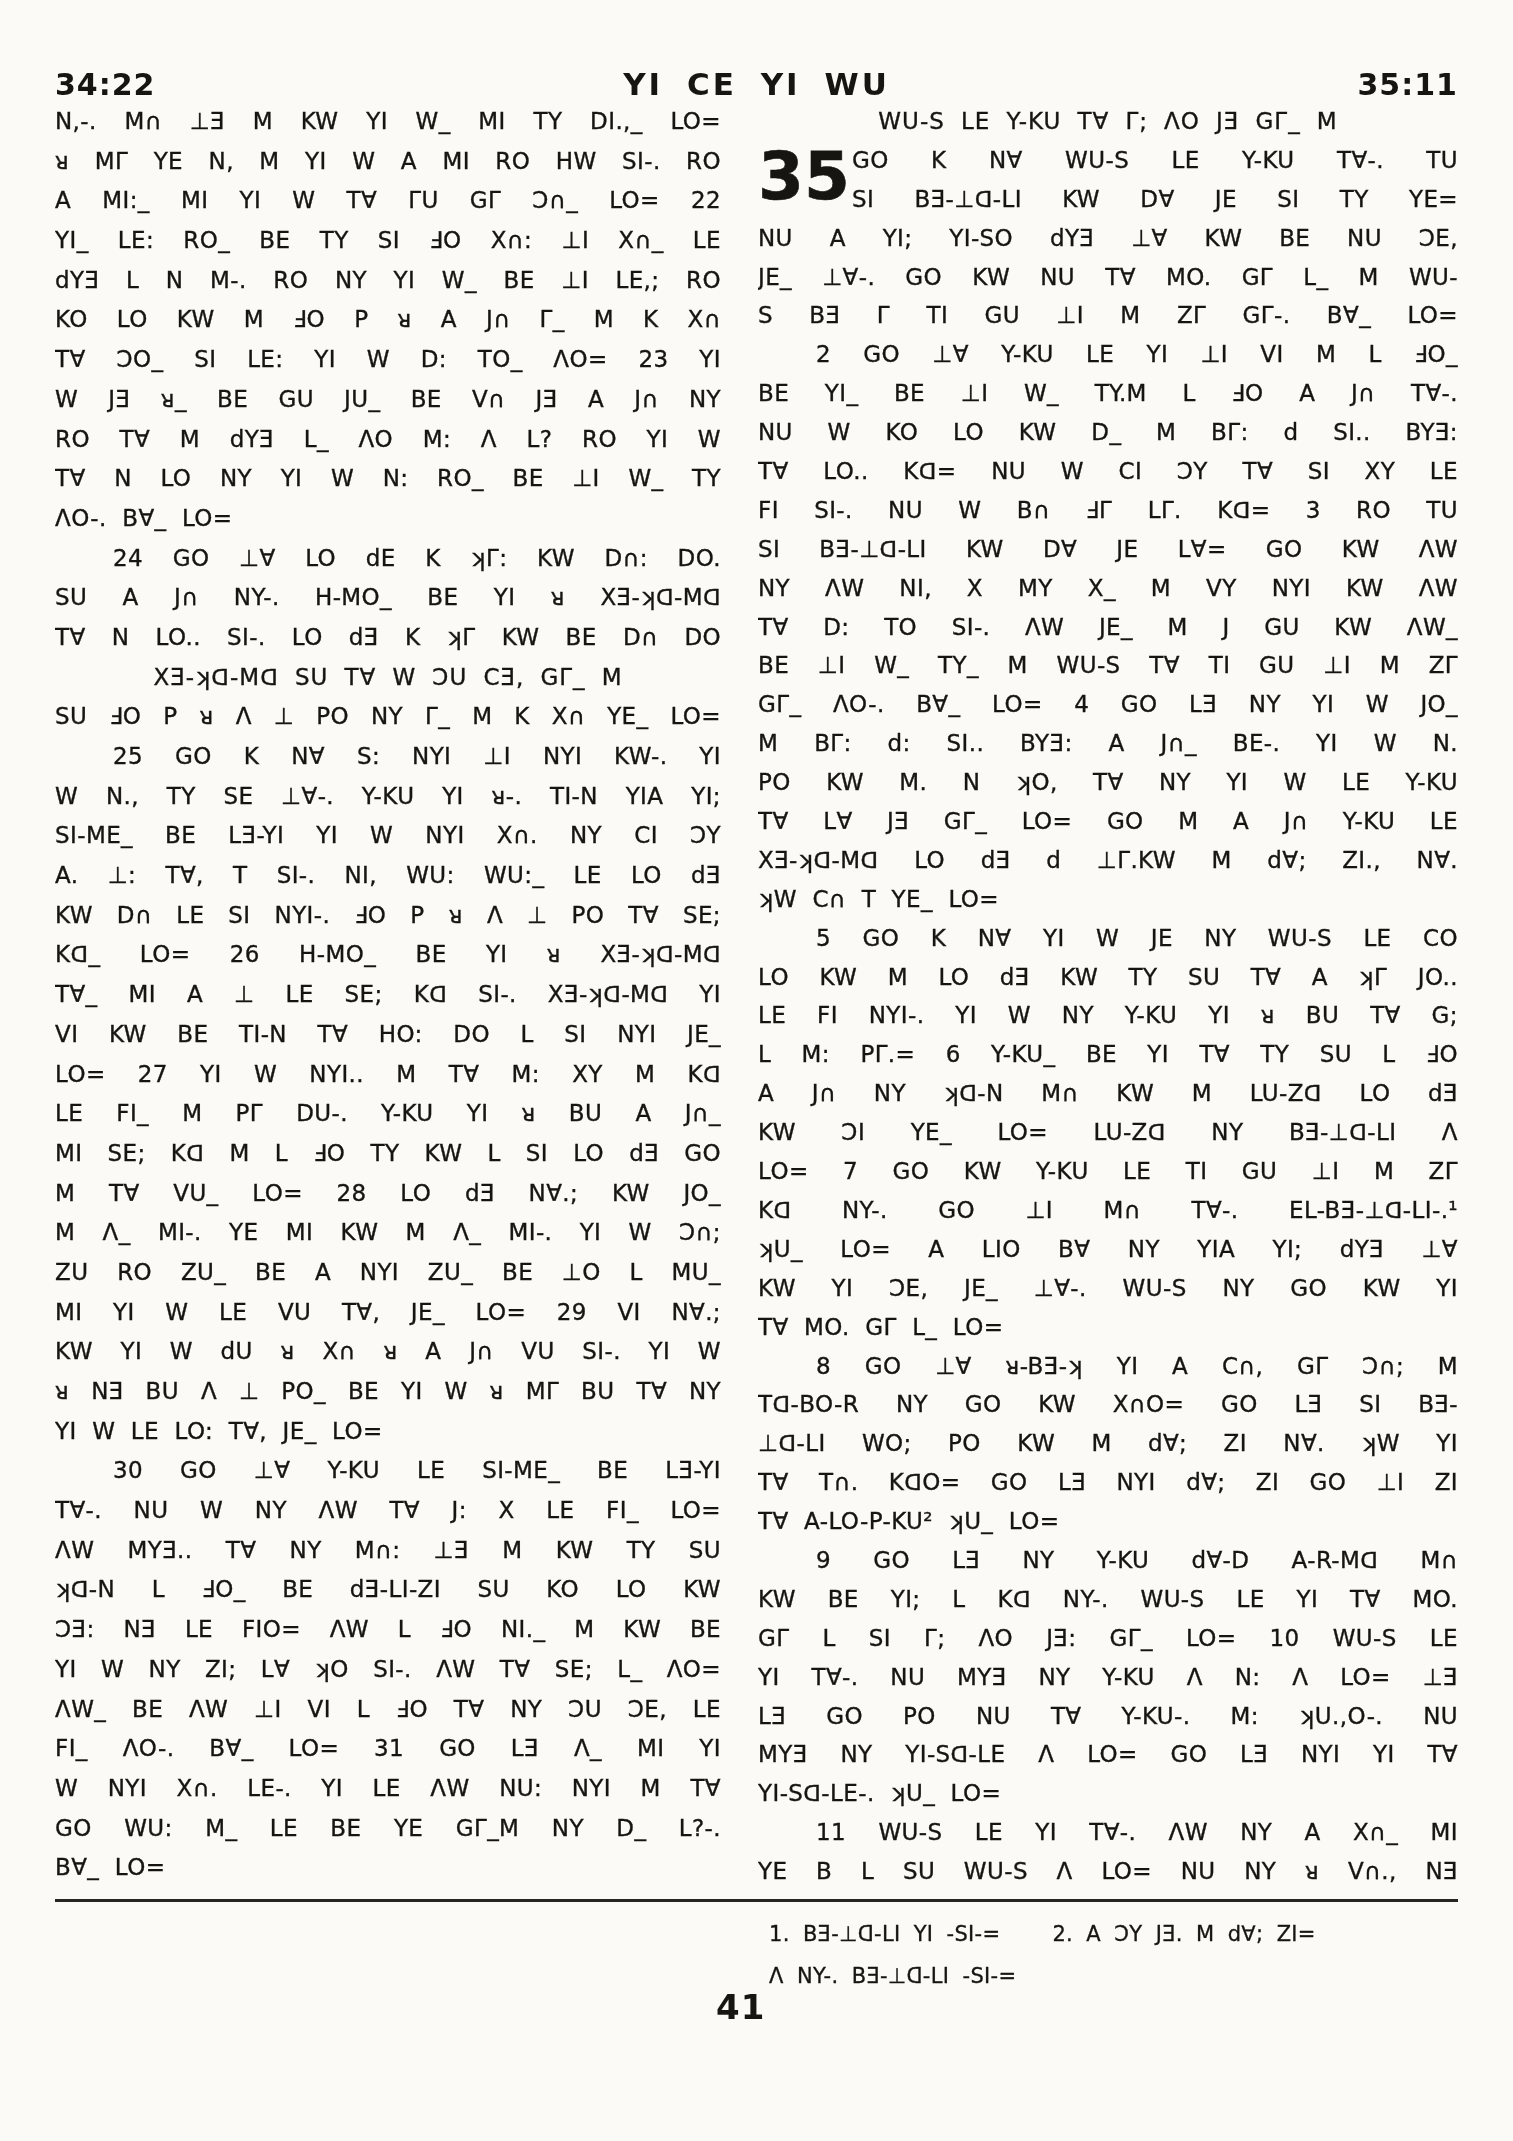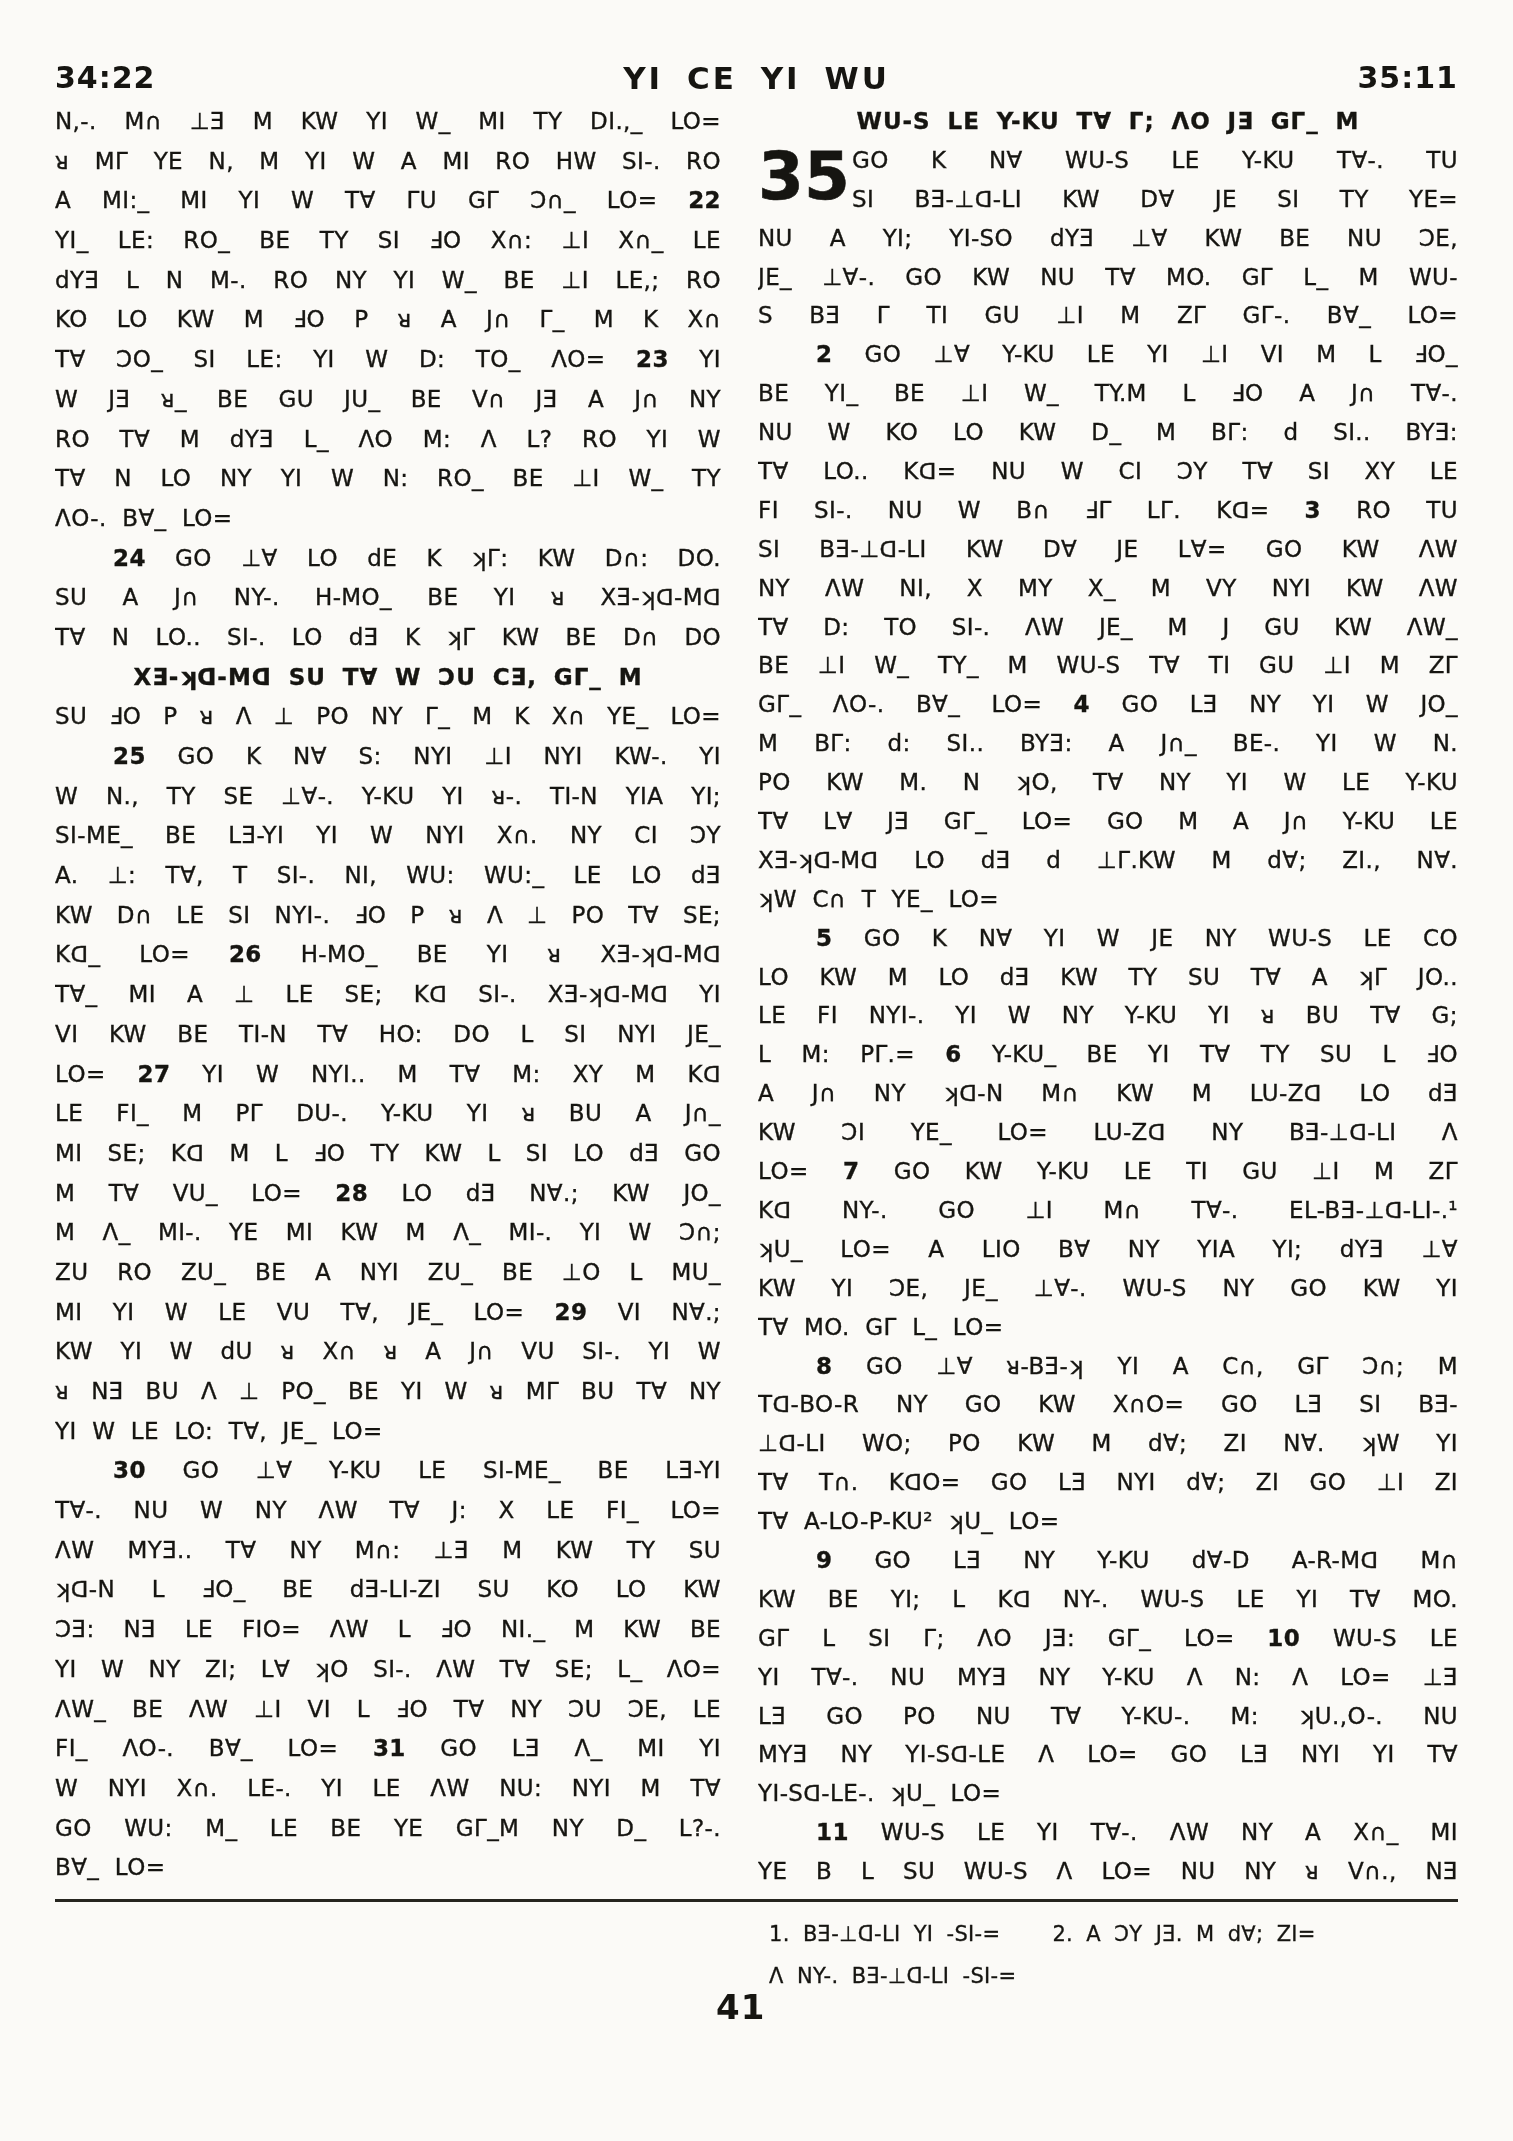--- a/index.html
+++ b/index.html
@@ -6,21 +6,21 @@
   body{
     width:1513px;height:2141px;
     background:#fbfaf7;
     color:#161511;
     font-family:"DejaVu Sans","Liberation Sans",sans-serif;
     position:relative;
     overflow:hidden;
   }
   .page{padding:0 55px;position:relative;}
   .hdr{
-    display:flex;justify-content:space-between;align-items:flex-start;
+    display:flex;justify-content:space-between;align-items:flex-end;
     padding-top:60px;height:42px;font-weight:bold;
   }
   .hdr .ref{font-size:30px;letter-spacing:1px;}
   .hdr .title{font-size:31px;letter-spacing:3px;word-spacing:10px;}
   .columns{display:flex;gap:37px;}
   .col{overflow:visible;}
   .col-left{width:666px;}
   .col-right{width:700px;}
   .line{
     font-size:23px;
@@ -30,21 +30,21 @@
     text-align-last:justify;
     overflow:hidden;
     -webkit-text-stroke:0.35px currentColor;
   }
   .col-left .line{height:39.7px;line-height:39.7px;}
   .col-right .line{height:38.9px;line-height:38.9px;}
   .line.en{text-align:left;text-align-last:left;}
   .line.ce{text-align:center;text-align-last:center;}
   .line.in{text-indent:58px;}
   .line.hb{font-weight:bold;letter-spacing:1px;}
-  .b{font-weight:bold;}
+  .b{font-weight:normal;}
   .chap{display:flex;}
   .chap-num{
     font-size:66px;font-weight:bold;line-height:72px;
     width:94px;flex:0 0 94px;letter-spacing:0;
     -webkit-text-stroke:0.6px currentColor;
   }
   .chap-rest{flex:1 1 auto;min-width:0;}
   .rule{
     border:none;border-top:3px solid #26251f;
     margin:8px 0 0 0;width:1403px;

